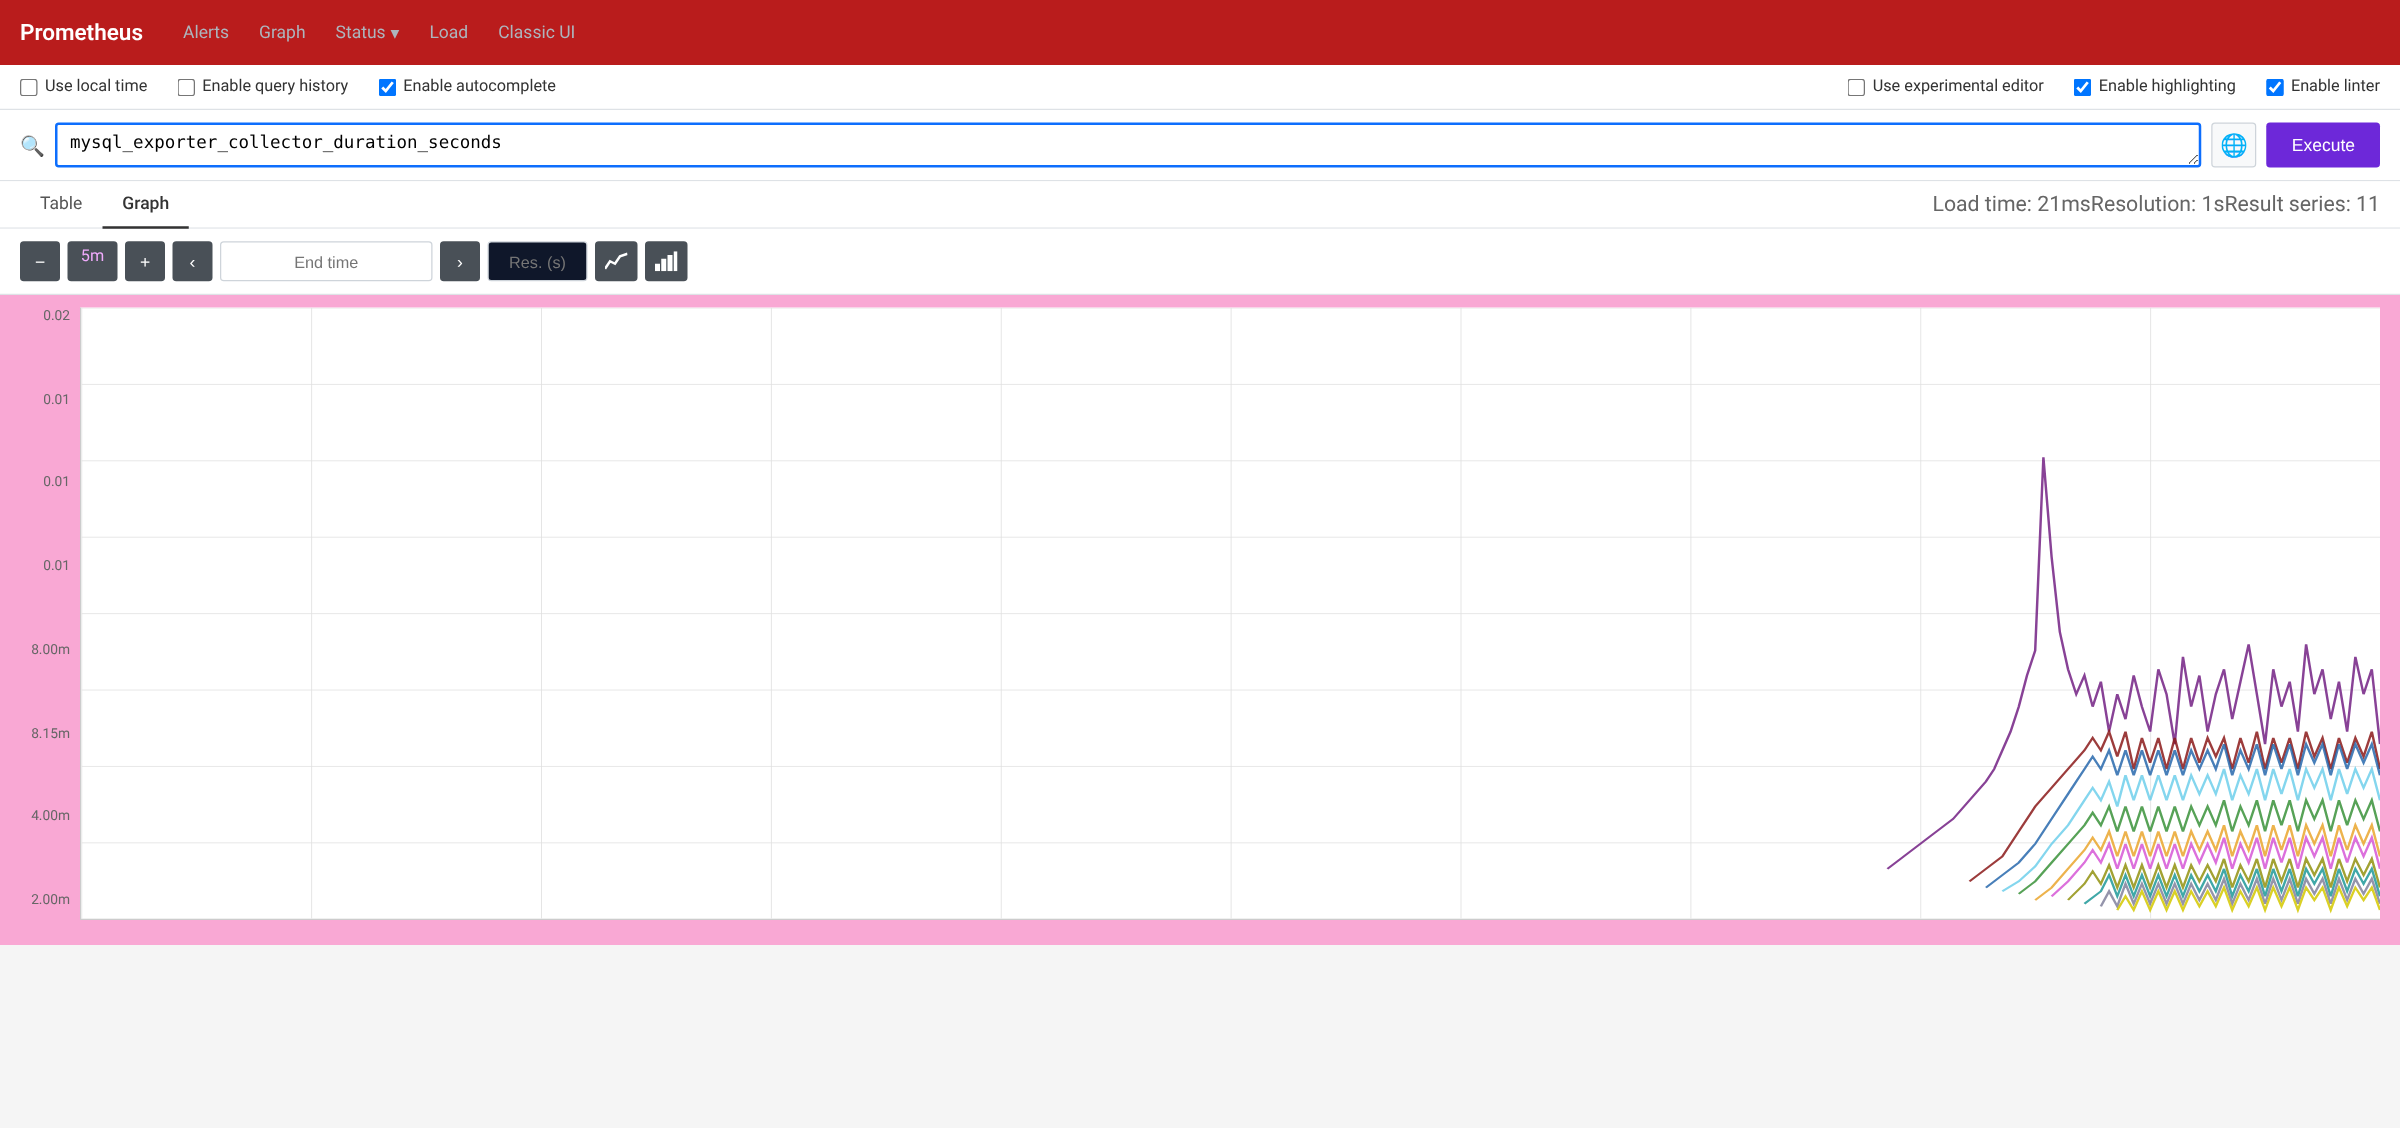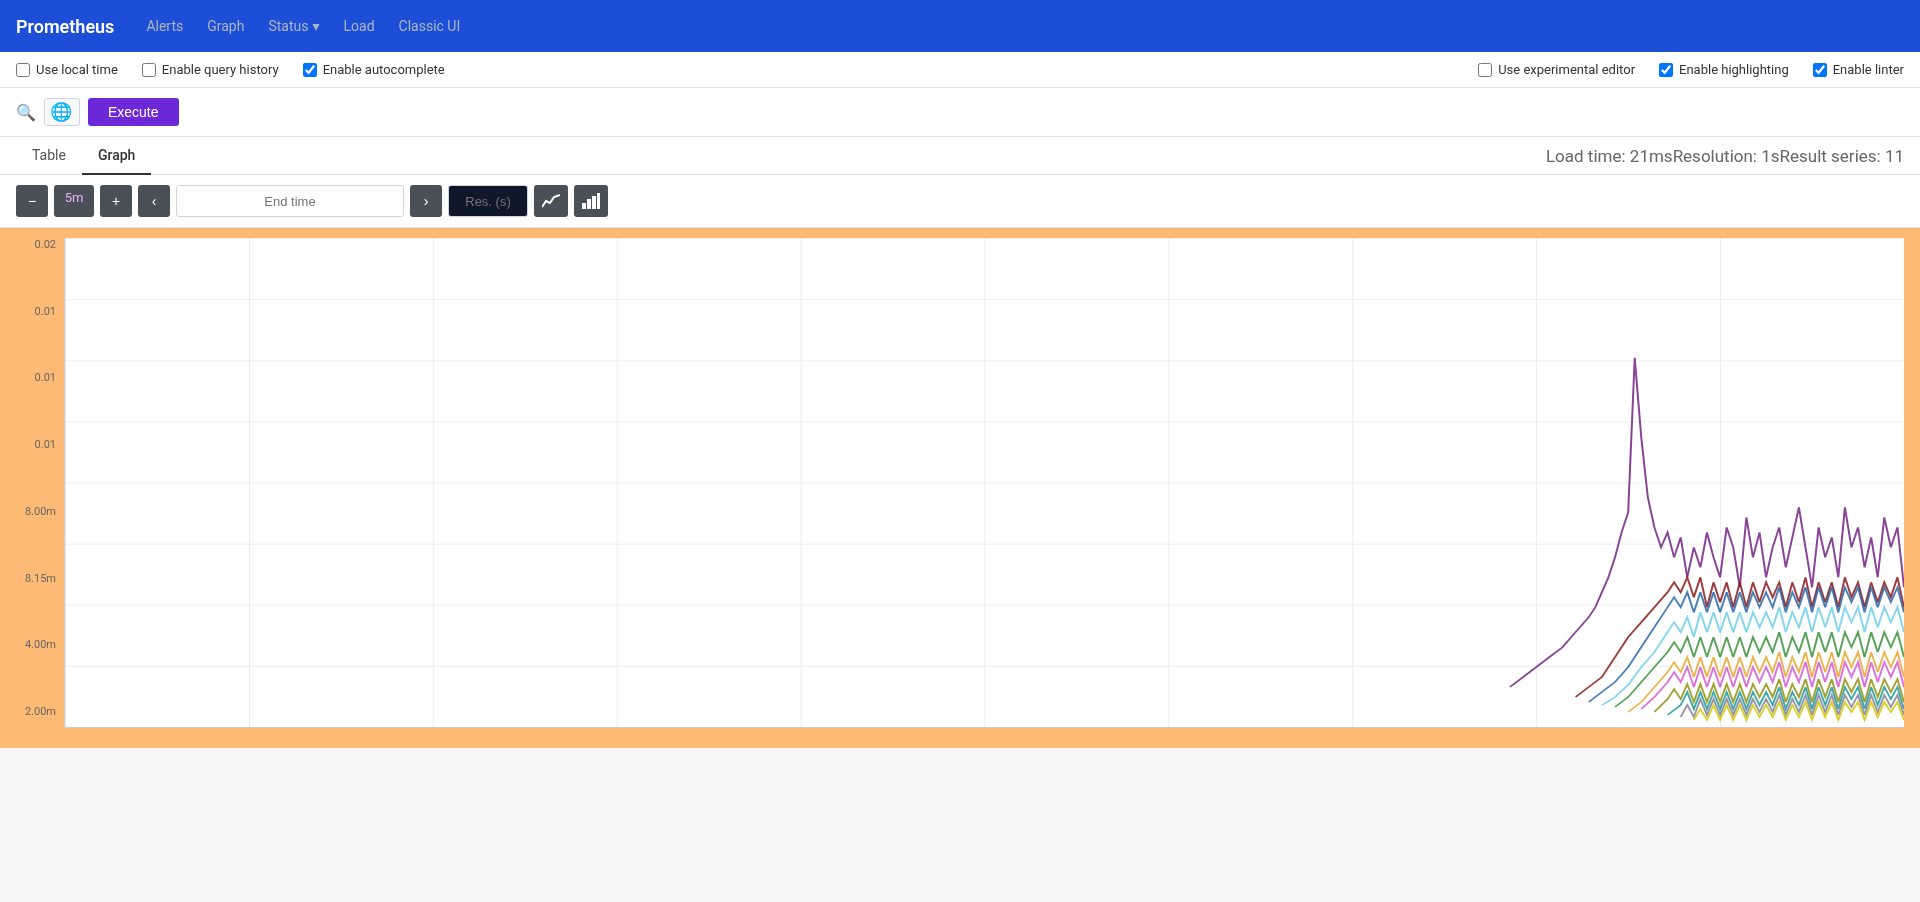--- a/index.html
+++ b/index.html
@@ -1,20 +1,20 @@
 <!DOCTYPE html>
 <html><head>
   <meta charset="utf-8">
   <style>
     * { box-sizing: border-box; margin: 0; padding: 0; }
     body { font-family: -apple-system, BlinkMacSystemFont, "Segoe UI", Roboto, sans-serif; font-size: 14px; background: #f5f5f5; }
 
     
     nav {
-      background: #1d4ed8;
+      background: #b91c1c;
       display: flex;
       align-items: center;
       padding: 0 16px;
       height: 52px;
       gap: 24px;
     }
     .nav-brand {
       color: #fff;
       font-size: 18px;
       font-weight: 600;
@@ -177,21 +177,21 @@
       height: 32px;
       min-width: 40px;
       text-align: center;
     }
     .end-time-input {
       border: 1px solid #ced4da;
       border-radius: 3px;
       padding: 5px 10px;
       font-size: 13px;
       height: 32px;
-      width: 228px;
+      width: 170px;
       text-align: center;
       color: #888;
       background: #fff;
     }
     .res-input {
       border: 1px solid #ced4da;
       border-radius: 3px;
       padding: 5px 10px;
       font-size: 13px;
       height: 32px;
@@ -209,21 +209,21 @@
       cursor: pointer;
       font-size: 14px;
       height: 32px;
       display: flex;
       align-items: center;
       justify-content: center;
     }
 
     
     .graph-area {
-      background: #fdba74;
+      background: #f9a8d4;
       padding: 10px 16px 10px 8px;
       position: relative;
     }
     .y-axis-labels {
       position: absolute;
       left: 8px;
       top: 10px;
       bottom: 30px;
       display: flex;
       flex-direction: column;
@@ -283,20 +283,21 @@
     <span>Enable highlighting</span>
   </label>
   <label class="option-item">
     <input type="checkbox" checked="" style="">
     <span>Enable linter</span>
   </label>
 </div>
 
 <div class="query-bar">
   <div class="search-icon-wrap">🔍</div>
+  <textarea class="query-input" rows="1" style="">mysql_exporter_collector_duration_seconds</textarea>
   <button class="globe-btn" title="Metrics explorer">🌐</button>
   <button class="execute-btn">Execute</button>
 </div>
 
 <div class="tabs-row">
   <div class="tabs">
     <div class="tab">Table</div>
     <div class="tab active">Graph</div>
   </div>
   <div class="meta-info">

